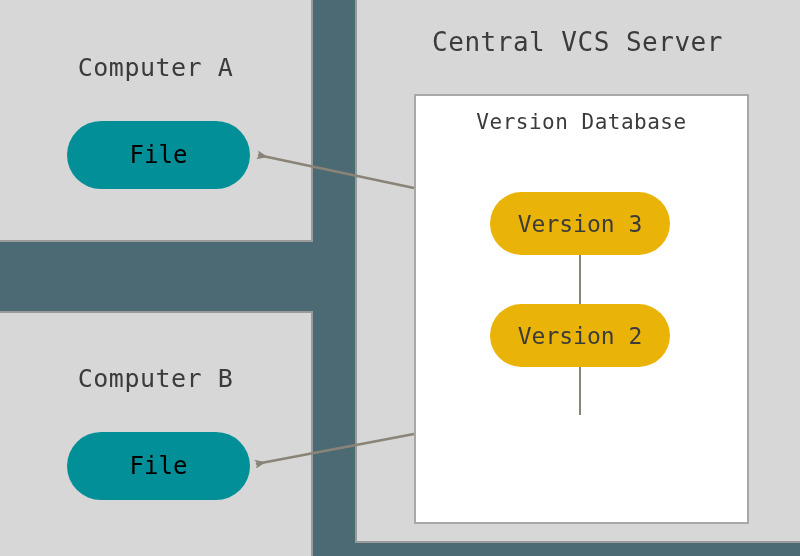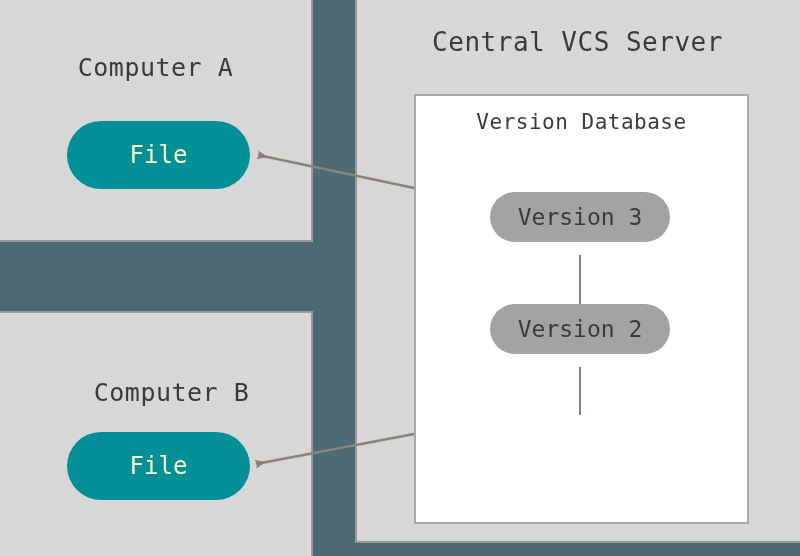--- a/index.html
+++ b/index.html
@@ -62,23 +62,22 @@
     text-align: center;
     user-select: none;
   }
   #computer-a-title {
     left: 0;
     top: 53px;
     width: 311px;
   }
   #computer-b-title {
     left: 0;
-    top: 378px;
+    top: 364px;
     width: 311px;
-    padding-left: 16px;
   }
   #server-title {
     left: 355px;
     top: 27px;
     width: 445px;
     font-size: 26px;
   }
   #version-db-title {
     left: 416px;
     top: 110px;
@@ -94,31 +93,31 @@
     align-items: center;
     justify-content: center;
     white-space: nowrap;
     user-select: none;
   }
   .pill-file {
     width: 183px;
     height: 68px;
     border-radius: 34px;
     background: #038f97;
-    color: #fef9c3;
+    color: #000000;
     font-size: 24px;
   }
   #file-a { left: 67px; top: 121px; }
   #file-b { left: 67px; top: 432px; }
 
   .pill-version {
     width: 180px;
-    height: 50px;
+    height: 63px;
     border-radius: 32px;
-    background: #a3a3a3;
+    background: #eab308;
     color: #3b3b3b;
     font-size: 23px;
   }
   #version-3 { left: 490px; top: 192px; }
   #version-2 { left: 490px; top: 304px; }
   #version-1 { left: 490px; top: 415px; }
 
   
   #edges {
     position: absolute;

